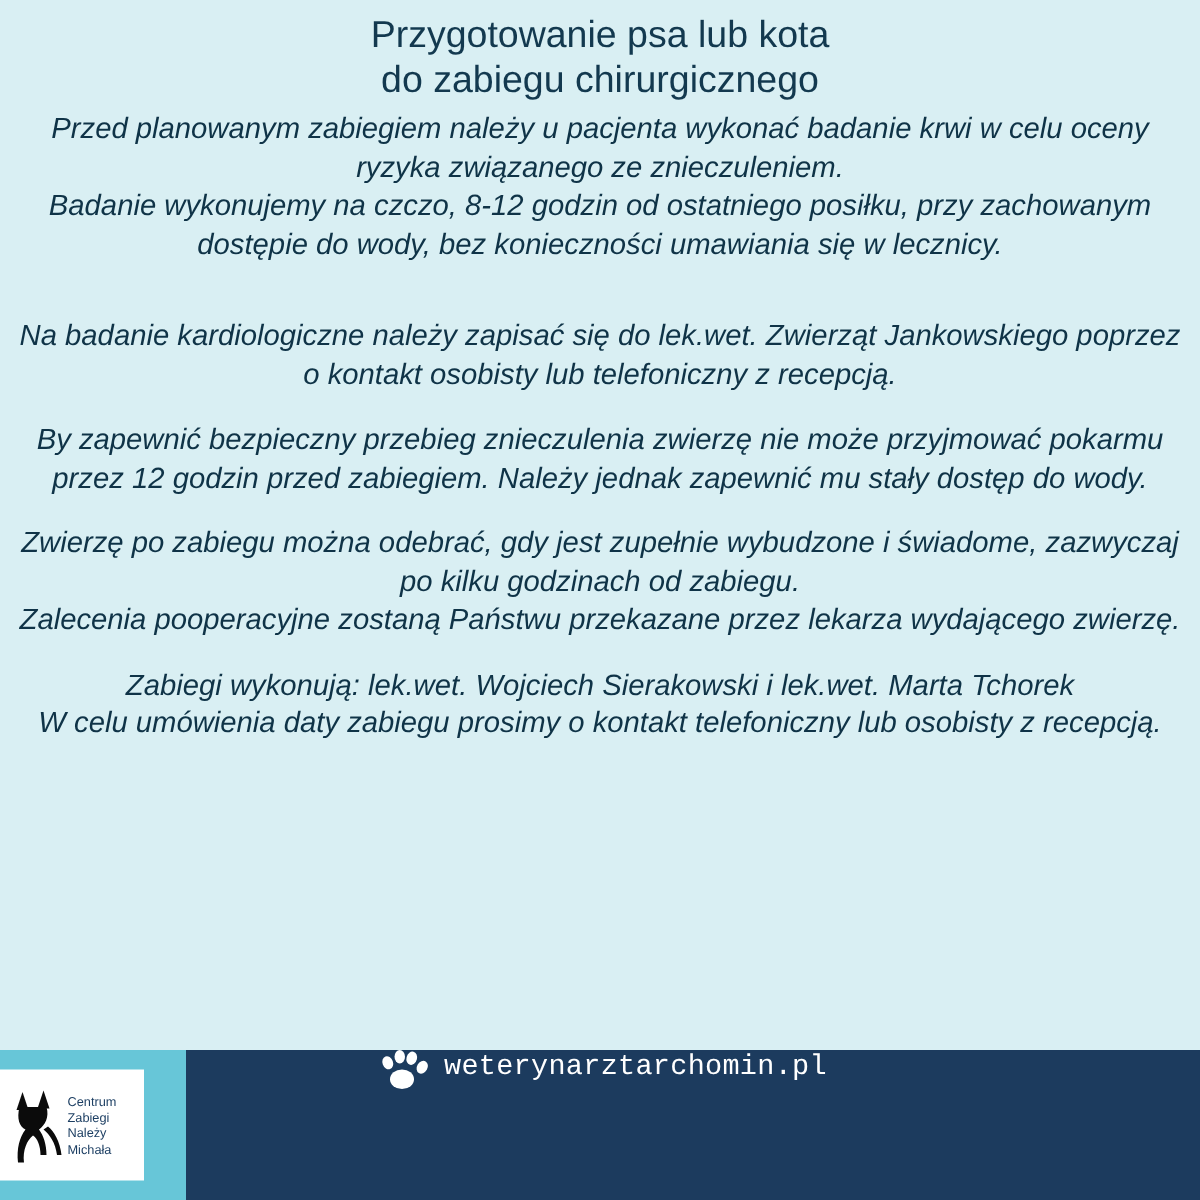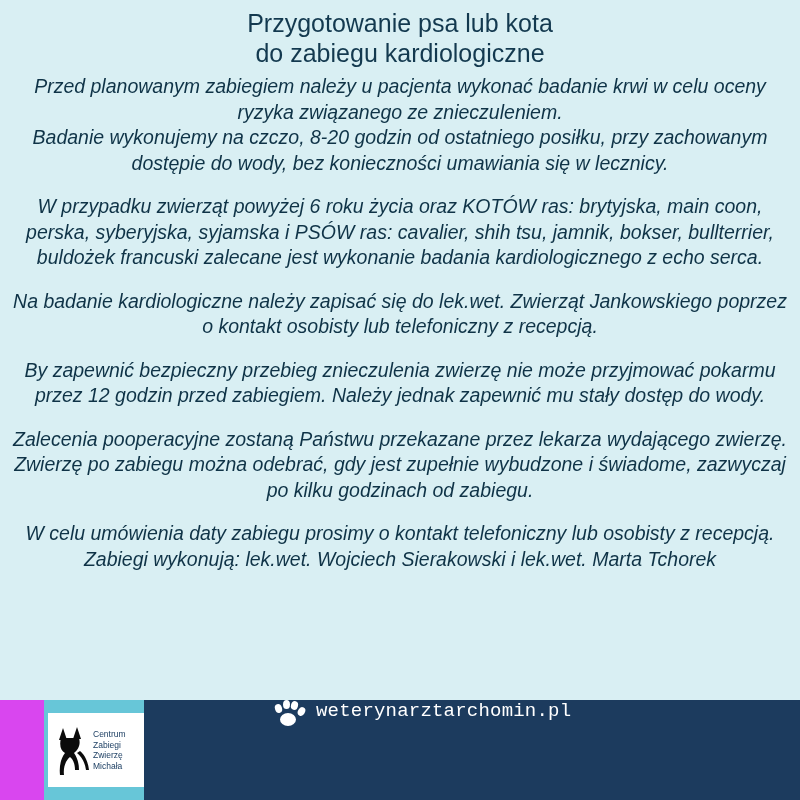--- a/index.html
+++ b/index.html
@@ -10,21 +10,21 @@
     width: 800px;
     height: 800px;
     background: #d8eef2;
     font-family: "Liberation Sans", sans-serif;
     overflow: hidden;
   }
   .poster {
     position: relative;
     width: 800px;
     height: 800px;
-    background: #d946ef;
+    background: #c2410c;
     display: flex;
     flex-direction: column;
   }
   .title-block {
     padding: 8px 20px 6px 20px;
     text-align: center;
     color: #12384f;
     background: #d9eff3;
   }
   .title-line {
@@ -50,26 +50,25 @@
   .spacer {
     height: 18px;
   }
   .footer {
     height: 100px;
     display: flex;
     flex-direction: row;
     width: 100%;
   }
   .footer-left {
-    width: 100px;
+    width: 124px;
     background: #67c6d8;
     display: flex;
     align-items: center;
-    justify-content: flex-end;
-    margin-left: 44px;
+    justify-content: flex-start;
   }
   .logo-box {
     width: 96px;
     height: 74px;
     background: #ffffff;
     display: flex;
     flex-direction: row;
     align-items: center;
     padding: 0 3px;
     box-sizing: border-box;
@@ -119,57 +118,56 @@
     letter-spacing: 0.2px;
   }
 </style>
 </head>
 <body>
 
 <div class="poster">
 
   <div class="title-block">
     <div class="title-line">Przygotowanie psa lub kota</div>
-    <div class="title-line">do zabiegu kardiologiczne</div>
+    <div class="title-line">do zabiegu chirurgicznego</div>
   </div>
 
   <div class="body-block">
     <p class="para">Przed planowanym zabiegiem należy u pacjenta wykonać  badanie krwi w celu oceny ryzyka związanego ze znieczuleniem.</p>
-    <p class="para">Badanie wykonujemy na czczo, 8-20 godzin od ostatniego posiłku, przy zachowanym dostępie do wody, bez konieczności umawiania się w lecznicy.</p>
+    <p class="para">Badanie wykonujemy na czczo, 8-12 godzin od ostatniego posiłku, przy zachowanym dostępie do wody, bez konieczności umawiania się w lecznicy.</p>
     <div class="spacer"></div>
-    <p class="para">W przypadku zwierząt powyżej 6 roku życia oraz KOTÓW ras: brytyjska, main coon, perska, syberyjska, syjamska i PSÓW ras: cavalier, shih tsu, jamnik, bokser, bullterrier, buldożek francuski zalecane jest  wykonanie badania kardiologicznego z echo serca.</p>
     <div class="spacer"></div>
     <p class="para">Na badanie kardiologiczne należy zapisać się do lek.wet. Zwierząt Jankowskiego poprzez o kontakt osobisty lub telefoniczny z recepcją.</p>
     <div class="spacer"></div>
     <p class="para">By zapewnić bezpieczny przebieg znieczulenia zwierzę nie może przyjmować pokarmu przez 12 godzin przed zabiegiem. Należy jednak zapewnić mu stały dostęp do wody.</p>
     <div class="spacer"></div>
+    <p class="para">Zwierzę po zabiegu można odebrać, gdy jest zupełnie wybudzone i świadome, zazwyczaj po kilku godzinach od zabiegu.</p>
     <p class="para">Zalecenia pooperacyjne zostaną Państwu przekazane przez lekarza wydającego zwierzę.</p>
-    <p class="para">Zwierzę po zabiegu można odebrać, gdy jest zupełnie wybudzone i świadome, zazwyczaj po kilku godzinach od zabiegu.</p>
     <div class="spacer"></div>
+    <p class="para">Zabiegi wykonują: lek.wet. Wojciech Sierakowski i lek.wet. Marta Tchorek</p>
     <p class="para">W celu umówienia daty zabiegu prosimy o kontakt telefoniczny lub osobisty z recepcją.</p>
-    <p class="para">Zabiegi wykonują: lek.wet. Wojciech Sierakowski i lek.wet. Marta Tchorek</p>
   </div>
 
   <div class="footer">
     <div class="footer-left">
       <div class="logo-box">
         <div class="logo-cat">
           <svg viewBox="0 0 40 60" width="40" height="60" aria-hidden="true">
             <g fill="#0b0b0b">
               <path d="M12 8 L16 20 L8 20 Z"></path>
               <path d="M26 7 L30 19 L22 19 Z"></path>
               <path d="M10 18 C8 26, 10 31, 14 33 L14 33 C10 38, 8 46, 9 55 L13 55 C12 47, 15 40, 19 37 C22 39, 24 44, 24 50 L28 50 C28 43, 26 37, 23 33 C27 30, 30 25, 28 18 Z"></path>
               <path d="M26 33 C30 36, 34 42, 35 50 L38 50 C37 41, 33 34, 29 31 Z"></path>
             </g>
           </svg>
         </div>
         <div class="logo-text">
           <div>Centrum</div>
           <div>Zabiegi</div>
-          <div>Zwierzę</div>
+          <div>Należy</div>
           <div>Michała</div>
         </div>
       </div>
     </div>
     <div class="footer-right">
       <div class="paw-icon">
         <span class="p1"></span>
           <span class="p2"></span>
           <span class="p3"></span>
           <span class="p4"></span>

